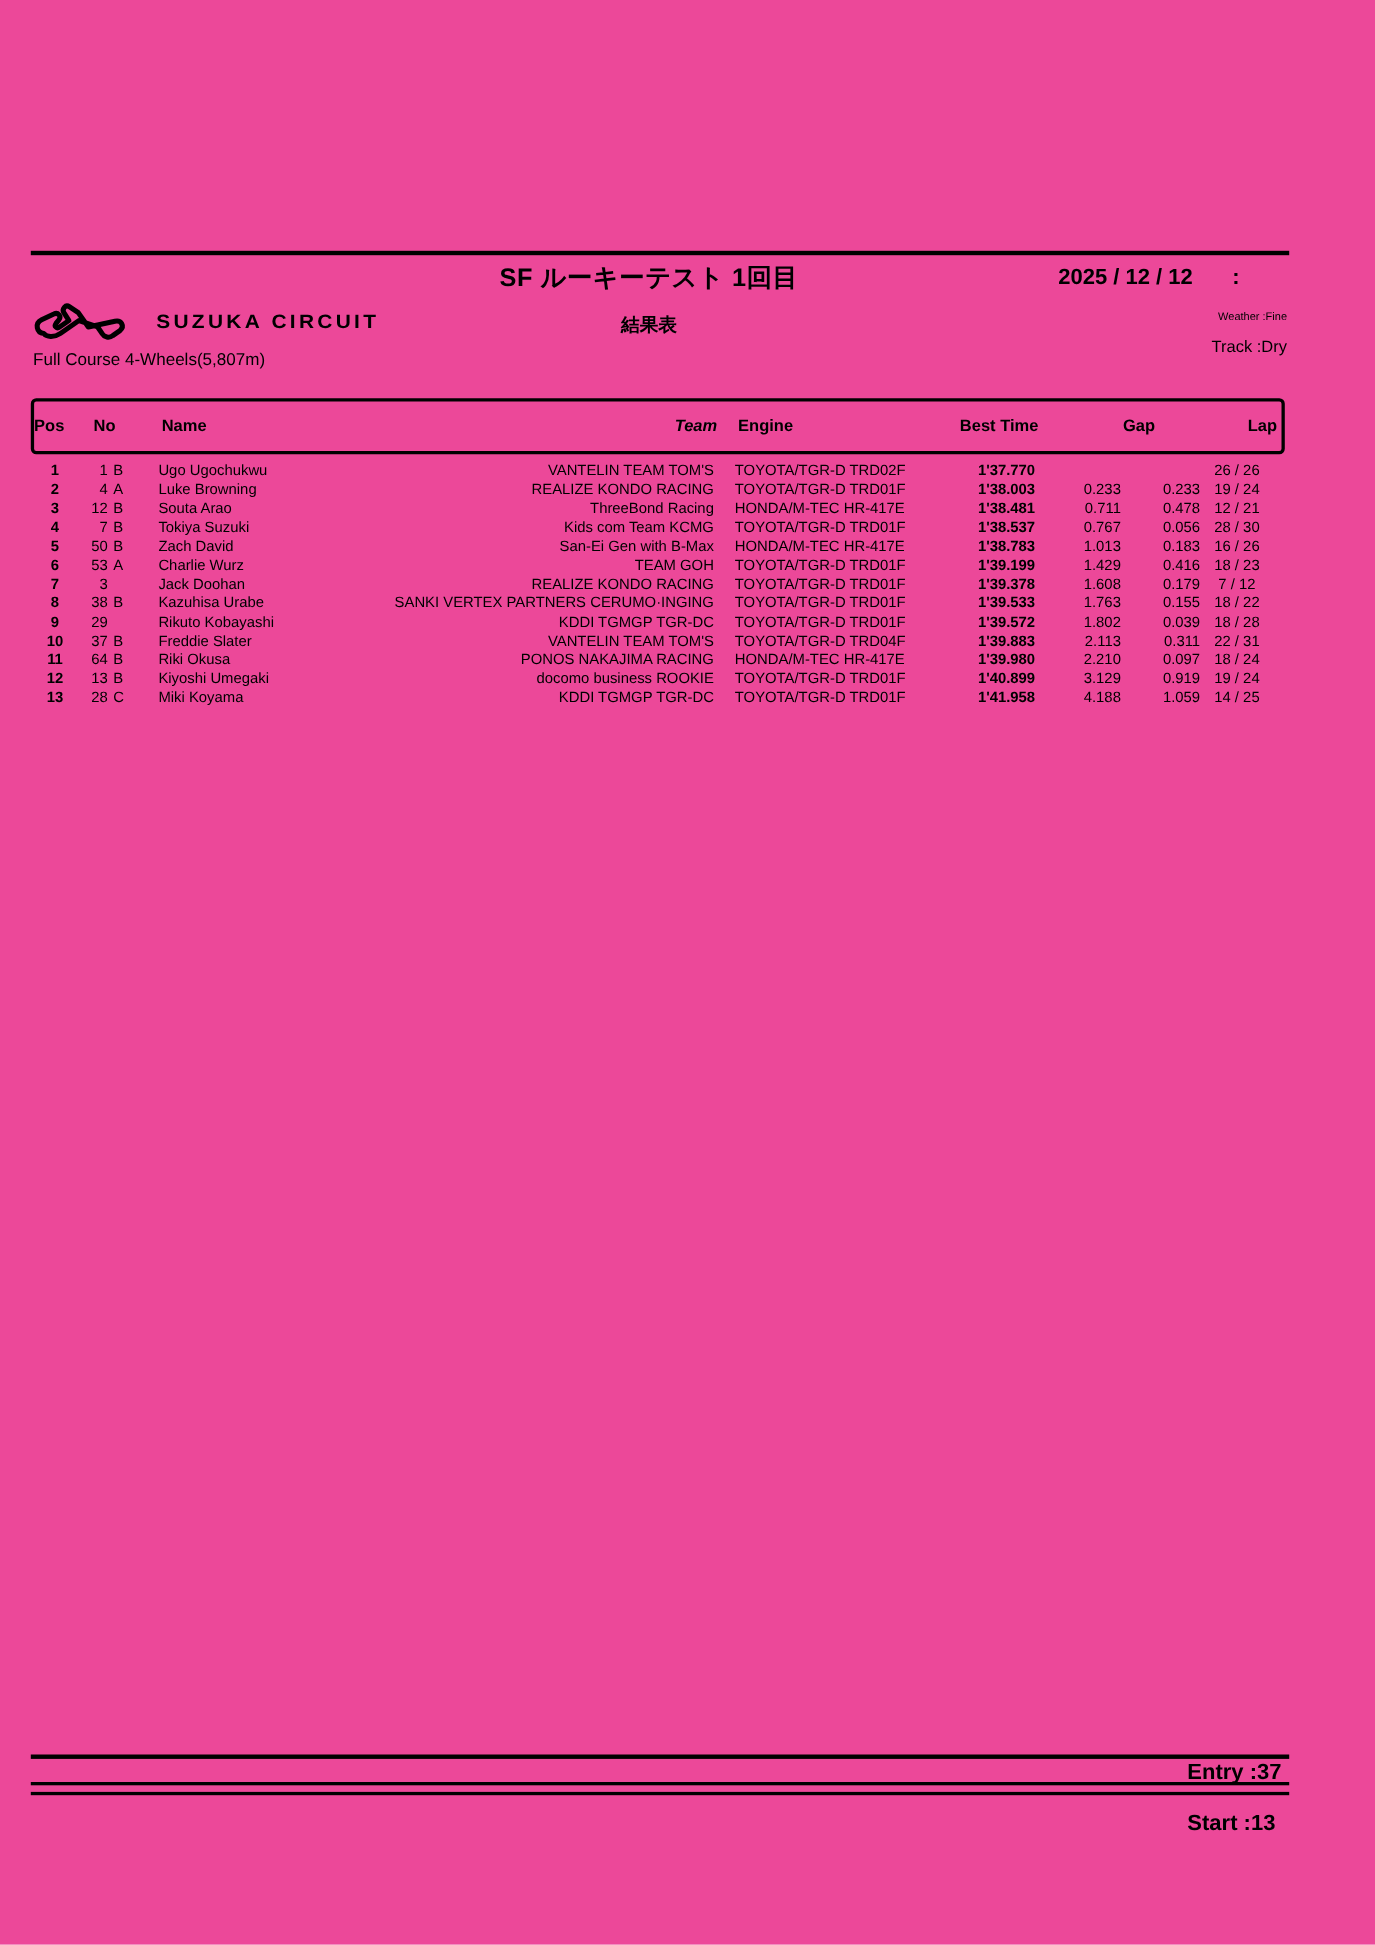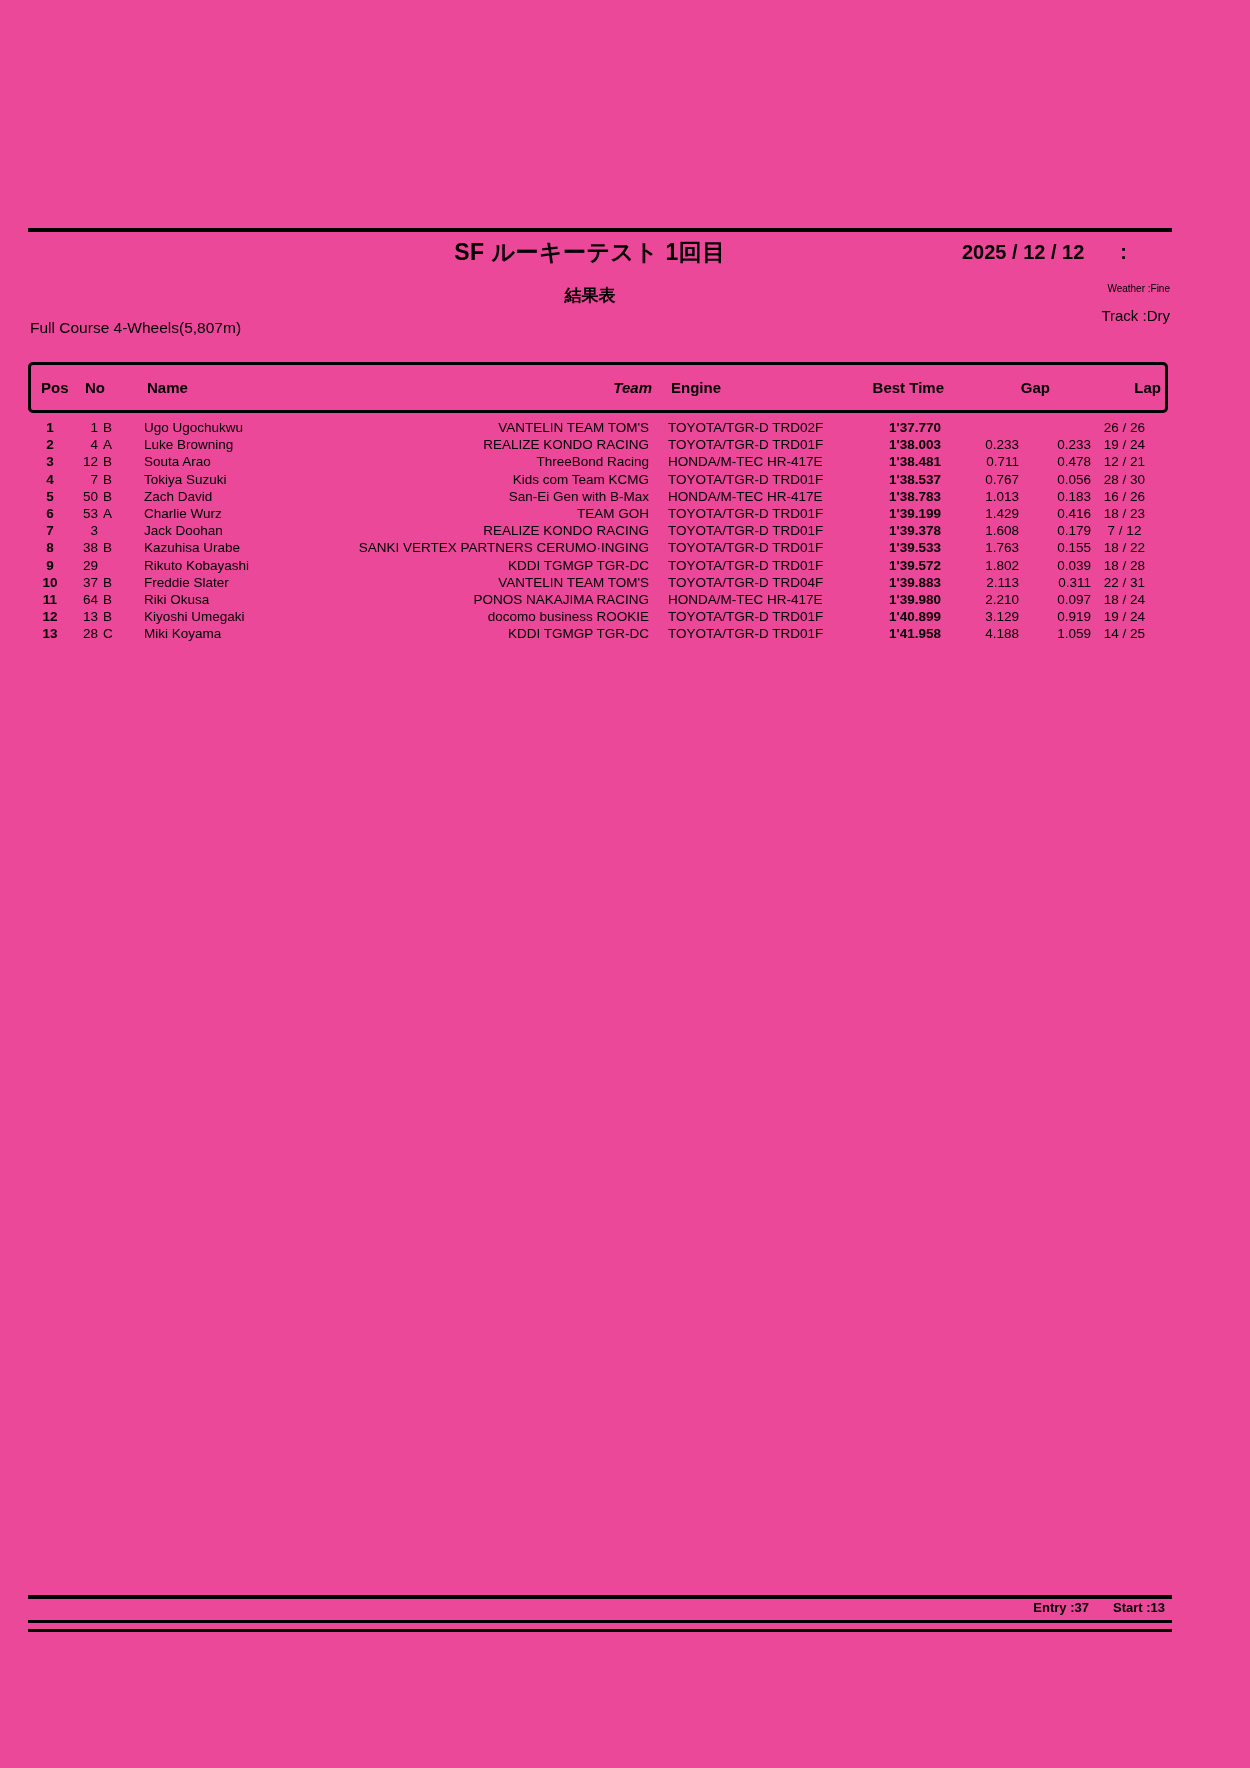--- a/index.html
+++ b/index.html
@@ -57,21 +57,21 @@
     align-items: center;
     width: 1140px;
   }
   .thead-box {
     position: absolute; left: 28px; top: 362px;
     width: 1140px; height: 51px;
     border: 3px solid #000; border-radius: 5px;
     display: flex; align-items: center;
   }
   .thead-box .grid { width: 1134px; font-size: 15px; font-weight: 700; }
-  .h-pos   { grid-column: 1; text-align: left; padding-left: 10px; }
+  .h-pos   { grid-column: 1; text-align: left; }
   .h-no    { grid-column: 2 / span 2; text-align: left; padding-left: 10px; }
   .h-name  { grid-column: 4; text-align: left; padding-left: 4px; }
   .h-team  { grid-column: 5; text-align: right; padding-right: 4px; font-style: italic; }
   .h-engine{ grid-column: 6; text-align: left; padding-left: 15px; }
   .h-best  { grid-column: 7; text-align: right; }
   .h-gap   { grid-column: 8 / span 2; text-align: right; padding-right: 44px; }
   .h-lap   { grid-column: 10; text-align: right; padding-right: 10px; }
 
   .tbody { position: absolute; left: 28px; top: 419px; width: 1140px; }
   .row { height: 17.2px; font-size: 13.5px; }
@@ -83,37 +83,45 @@
   .c-team   { text-align: right; padding-right: 4px; }
   .c-engine { text-align: left; padding-left: 15px; }
   .c-best   { text-align: right; font-weight: 700; }
   .c-gap1   { text-align: right; }
   .c-gap2   { text-align: right; }
   .c-lap    { text-align: center; padding-right: 10px; }
 
   .footer-stats {
     position: absolute; top: 1600px; right: 85px;
     display: flex; gap: 24px;
-    font-size: 13px; font-weight: 700;
+    font-size: 20px; font-weight: 700; flex-direction: column;
   }
 </style>
 </head>
 <body>
 
 <div class="page">
 
   <div class="rule rule-top"></div>
 
   <div class="doc-title">SF ルーキーテスト 1回目</div>
 
   <div class="date-block">
     <span>2025 / 12 / 12</span>
     <span>:</span>
   </div>
 
+  <div class="logo">
+    <span>
+      <svg width="98" height="44" viewBox="0 0 150 62" fill="none">
+        <path d="M15,45 C5,44 2,31 12,26 L29,18 C35,15 40,21 36,26 L32,31 C29,35 33,39 37,36 L50,27 L43,16 C40,11 45,4 51,8 L63,16 L77,36 L114,28 C123,26 128,35 121,41 L111,48 C106,52 99,50 96,45 L90,36 L64,27 L38,45 C29,51 19,50 15,45 Z" stroke="#000" stroke-width="7" stroke-linejoin="round" stroke-linecap="round"></path>
+      </svg>
+    </span>
+    <span class="logo-wordmark">SUZUKA CIRCUIT</span>
+  </div>
 
   <div class="subtitle">結果表</div>
   <div class="weather">Weather :Fine</div>
   <div class="track-cond">Track :Dry</div>
   <div class="course-info">Full Course 4-Wheels(5,807m)</div>
 
   <div class="thead-box">
     <div class="grid">
       <span class="h-pos">Pos</span>
       <span class="h-no">No</span>

